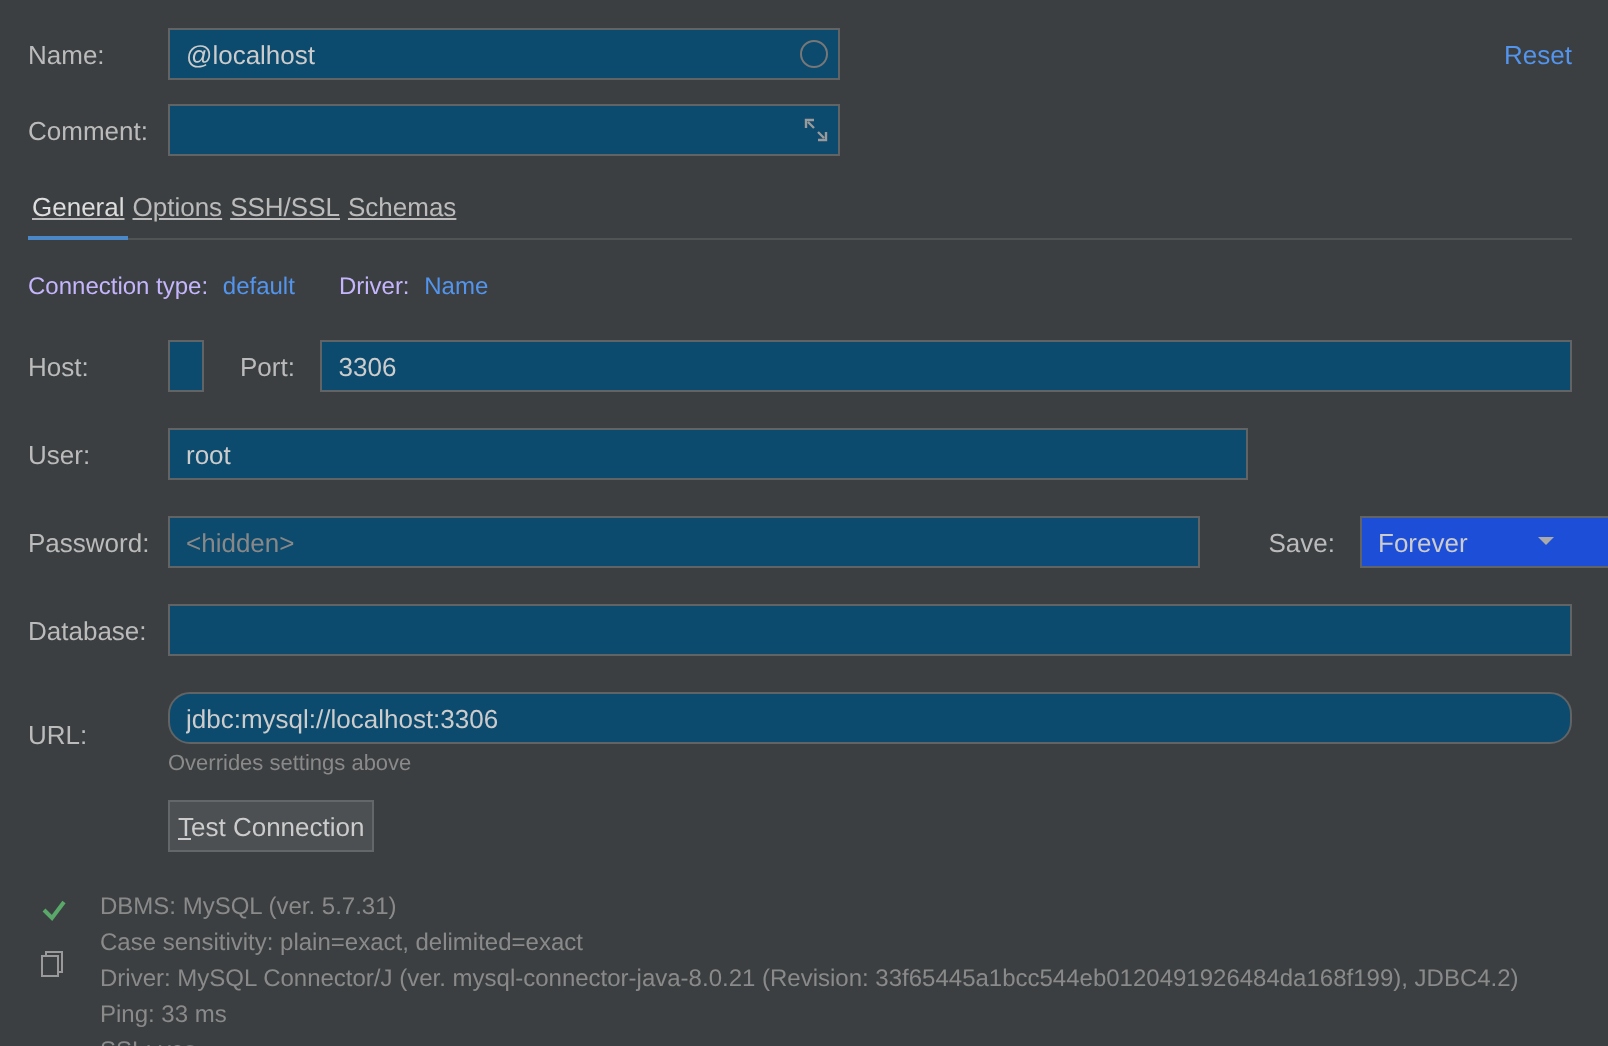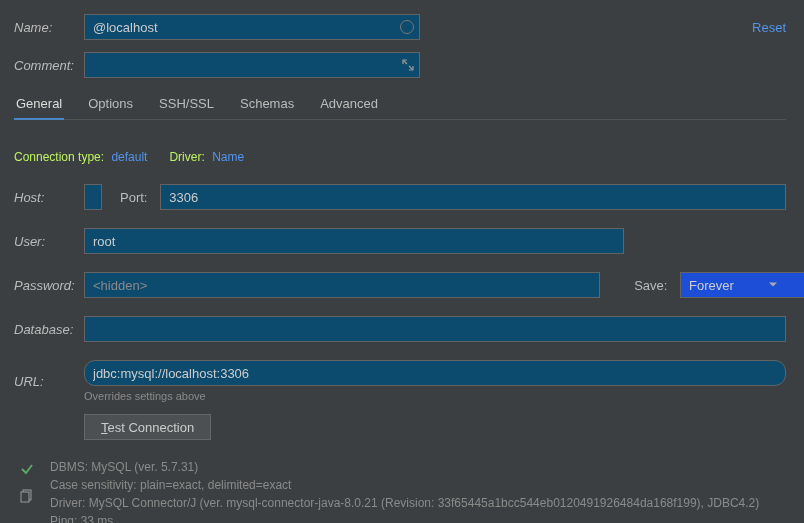--- a/index.html
+++ b/index.html
@@ -10,21 +10,20 @@
     font-family: "Segoe UI", Arial, sans-serif;
     font-size: 13px;
     overflow: hidden;
   }
   .container { padding: 14px 18px 14px 14px; }
   .row { display: flex; align-items: center; margin-bottom: 12px; }
   .label {
     width: 70px;
     flex-shrink: 0;
     color: #bbbbbb;
-    font-style: italic;
   }
   input.text, .select, .combo {
     width: 100%;
     background: #0c4a6e;
     border: 1px solid #616365;
     color: #cccccc;
     height: 26px;
     padding: 0 8px;
     font-size: 13px;
     outline: none;
@@ -52,42 +51,42 @@
     position: absolute;
     right: 6px; top: 50%;
     transform: translate(0,-50%);
     width: 14px; height: 14px;
     border: 1.5px solid #777;
     border-radius: 50%;
     pointer-events: none;
   }
   .tabs {
     display: flex;
-    gap: 22px;
     border-bottom: 1px solid #515455;
-    margin: 10px 0 30px 0;
+    margin: 10px 0 16px 0;
+    text-decoration: underline;
   }
   .tab {
     padding: 6px 2px 8px 2px;
     color: #bbbbbb;
     cursor: pointer;
     position: relative;
   }
   .tab.active {
     color: #dddddd;
   }
   .tab.active::after {
     content: "";
     position: absolute;
     left: 0; right: 0; bottom: -1px;
     height: 2px;
     background: #4a88c7;
   }
   .conn-row { display: flex; gap: 22px; margin-bottom: 20px; font-size: 12px; }
-  .conn-row .k { color: #bef264; }
+  .conn-row .k { color: #c4b5fd; }
   .conn-row .v { color: #5394ec; margin-left: 4px; }
   .form-row {
     display: flex;
     align-items: center;
     margin-bottom: 18px;
   }
   .form-row .label { width: 70px; }
   .form-row .main-input { flex: 1; }
   .port-label { width: 50px; text-align: left; margin-left: 18px; color: #bbbbbb; }
   .port-input { width: 106px; }
@@ -112,21 +111,21 @@
   .hint {
     font-size: 11px;
     color: #8a8a8a;
     margin-top: 4px;
   }
   .btn {
     background: #4c5052;
     border: 1px solid #646769;
     color: #cccccc;
     height: 26px;
-    padding: 0 16px;
+    padding: 0 4px;
     cursor: pointer;
     font-size: 13px;
   }
   .underline-char { text-decoration: underline; }
   .result-block {
     display: flex;
     gap: 10px;
     margin-top: 18px;
   }
   .result-icons {
@@ -170,21 +169,20 @@
           </svg>
       </span>
     </div>
   </div>
 
   <div class="tabs">
     <div class="tab active">General</div>
     <div class="tab">Options</div>
     <div class="tab">SSH/SSL</div>
     <div class="tab">Schemas</div>
-    <div class="tab">Advanced</div>
   </div>
 
   <div class="conn-row">
     <div>
       <span class="k">Connection type:</span>
       <span class="v">default</span>
     </div>
     <div>
       <span class="k">Driver:</span>
       <span class="v">Name</span>

